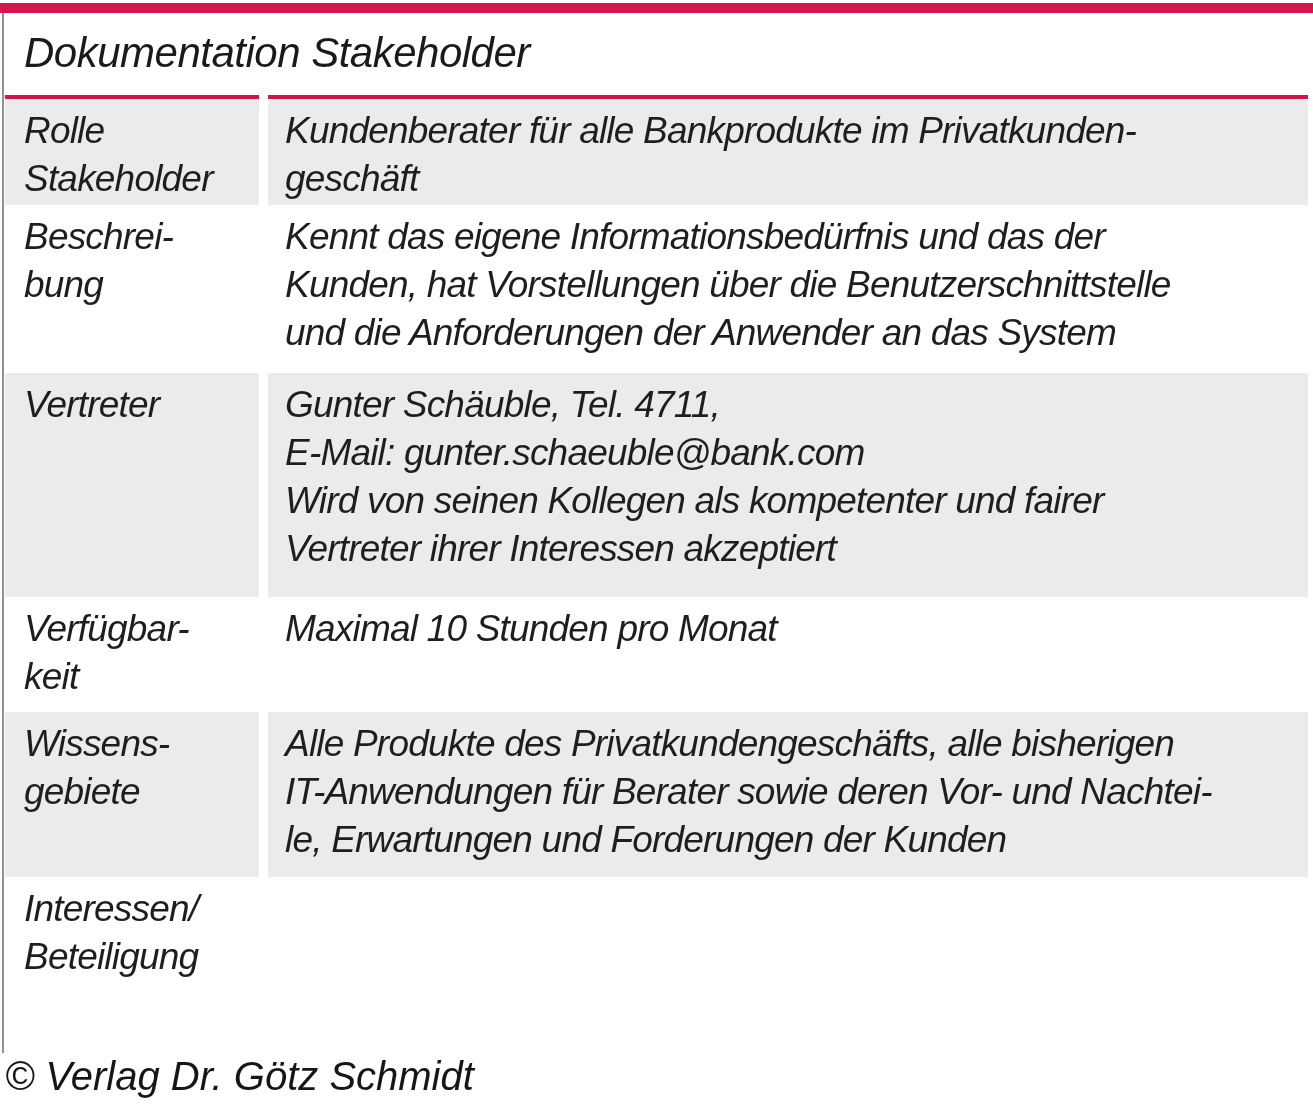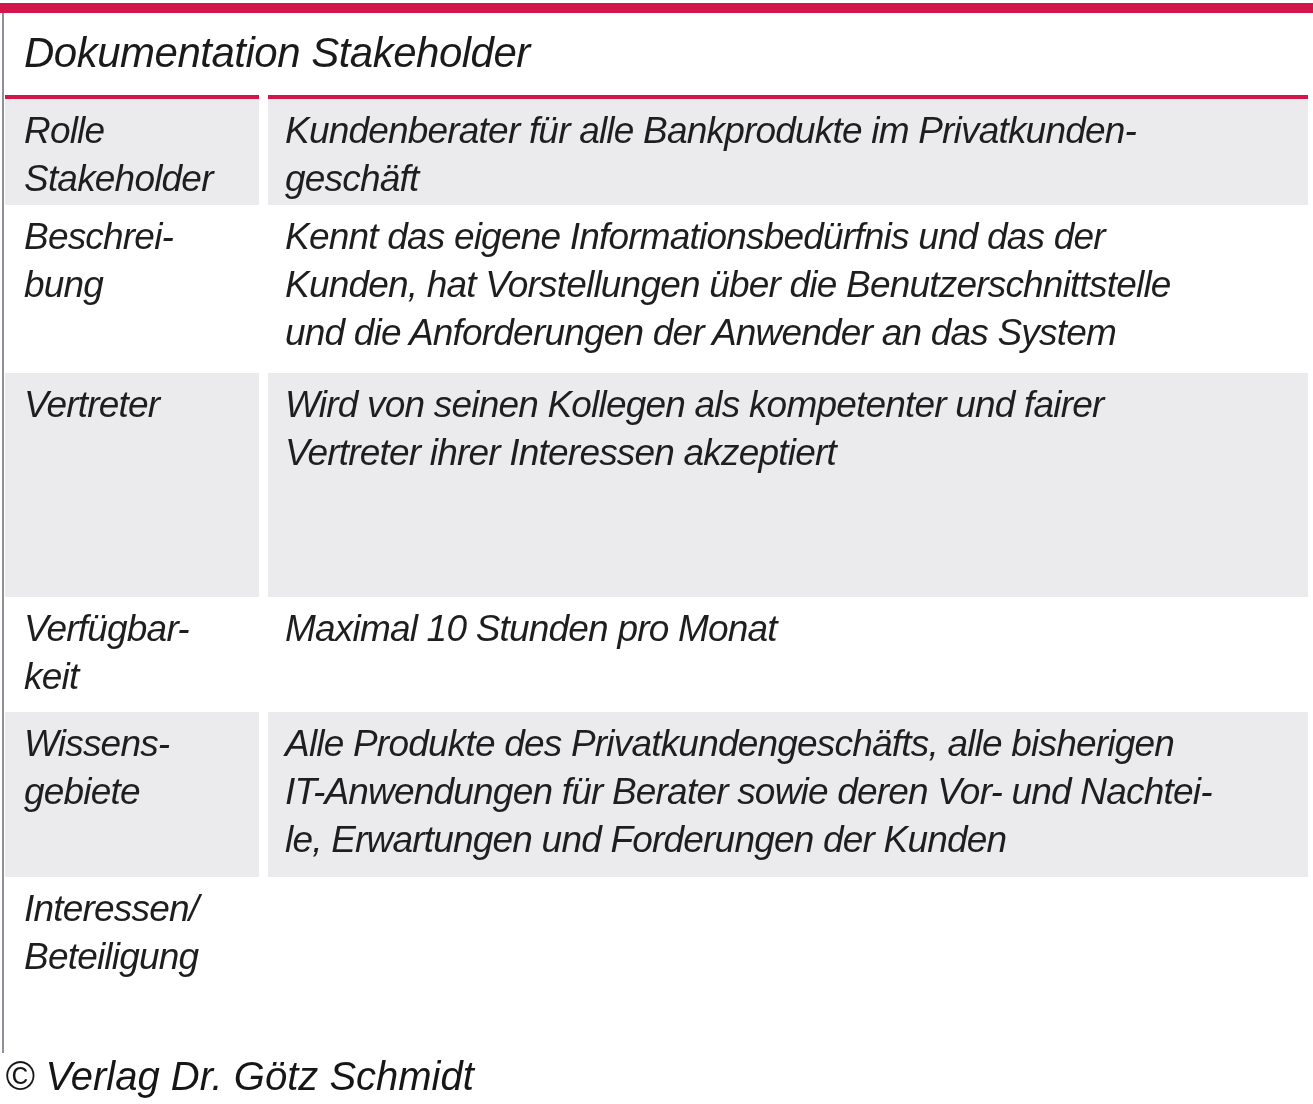--- a/index.html
+++ b/index.html
@@ -38,21 +38,21 @@
   .redline{background:var(--accent);}
   .cell{
     overflow:hidden;
     font-size:37px;line-height:48px;letter-spacing:-0.8px;
     white-space:pre-line;
   }
   .cell.shaded{background:var(--row-gray);}
   .label-cell{padding:8px 6px 0 19px;}
   .content-cell{padding:8px 10px 0 17px;}
   .content-cell p{white-space:pre-line;}
-  .content-cell p + p{margin-top:12px;}
+  .content-cell p + p{}
   .copyright{
     position:absolute;left:5px;top:1058px;
     font-size:40px;line-height:36px;font-style:italic;
     color:#161616;white-space:pre;
   }
 </style>
 </head>
 <body>
 
 <div class="red-top-bar"></div>
@@ -66,21 +66,22 @@
 <div class="cell label-cell shaded">Rolle
 Stakeholder</div>
     <div class="cell content-cell shaded"><p>Kundenberater für alle Bankprodukte im Privatkunden-
 geschäft</p></div>
     <div class="cell label-cell">Beschrei-
 bung</div>
     <div class="cell content-cell"><p>Kennt das eigene Informationsbedürfnis und das der
 Kunden, hat Vorstellungen über die Benutzerschnittstelle
 und die Anforderungen der Anwender an das System</p></div>
     <div class="cell label-cell shaded">Vertreter</div>
-    <div class="cell content-cell shaded"><p>Wird von seinen Kollegen als kompetenter und fairer
+    <div class="cell content-cell shaded"><p>Gunter Schäuble, Tel. 4711,
+E-Mail: gunter.schaeuble@bank.com</p><p>Wird von seinen Kollegen als kompetenter und fairer
 Vertreter ihrer Interessen akzeptiert</p></div>
     <div class="cell label-cell">Verfügbar-
 keit</div>
     <div class="cell content-cell"><p>Maximal 10 Stunden pro Monat</p></div>
     <div class="cell label-cell shaded">Wissens-
 gebiete</div>
     <div class="cell content-cell shaded"><p>Alle Produkte des Privatkundengeschäfts, alle bisherigen
 IT-Anwendungen für Berater sowie deren Vor- und Nachtei-
 le, Erwartungen und Forderungen der Kunden</p></div>
     <div class="cell label-cell">Interessen/

